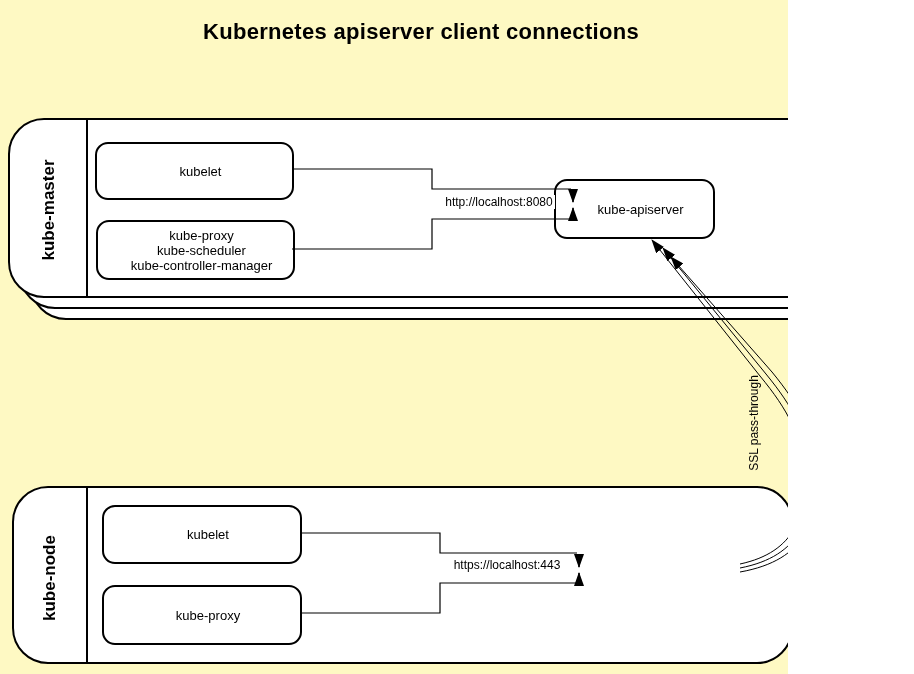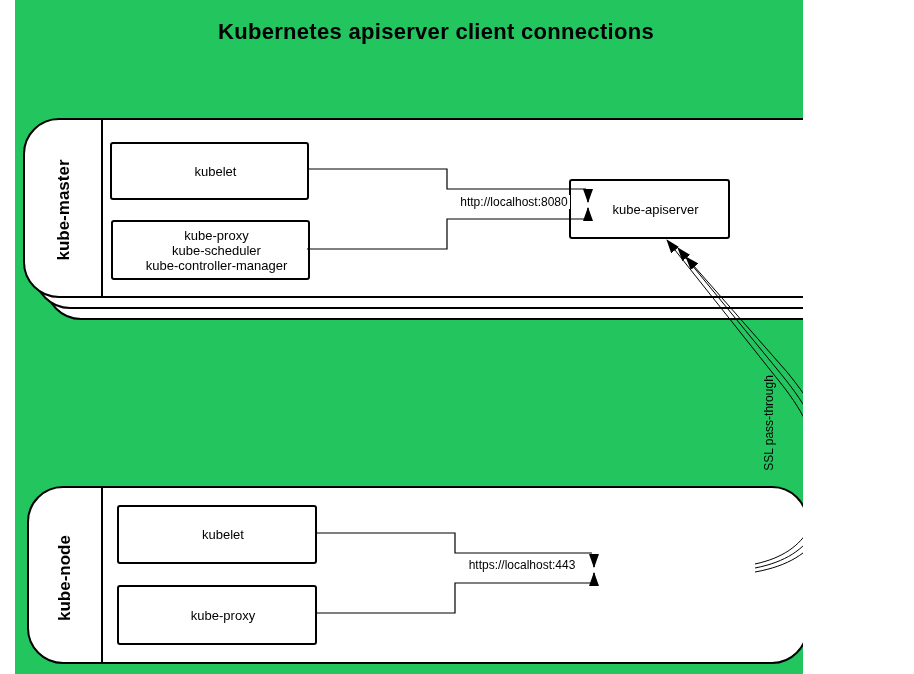--- a/index.html
+++ b/index.html
@@ -6,23 +6,22 @@
     margin: 0;
     padding: 0;
     background: #ffffff;
     font-family: "Liberation Sans", sans-serif;
     color: #000000;
   }
   #canvas {
     position: relative;
     width: 788px;
     height: 674px;
-    background: #22c55e;
+    background: #fef9c3;
     overflow: hidden;
-    margin-left: 15px;
   }
   .title {
     position: absolute;
     left: 203px;
     top: 19px;
     font-size: 22px;
     font-weight: bold;
     white-space: nowrap;
     letter-spacing: 0.3px;
   }
@@ -48,21 +47,21 @@
     text-align: center;
     font-size: 17px;
     font-weight: bold;
     transform: rotate(-90deg);
     white-space: nowrap;
   }
   .node-box {
     position: absolute;
     background: #ffffff;
     border: 2.5px solid #000000;
-    border-radius: 3px;
+    border-radius: 13px;
     box-sizing: border-box;
     display: flex;
     flex-direction: column;
     align-items: center;
     justify-content: center;
     font-size: 13px;
     text-align: center;
     line-height: 15px;
     padding-left: 12px;
   }

